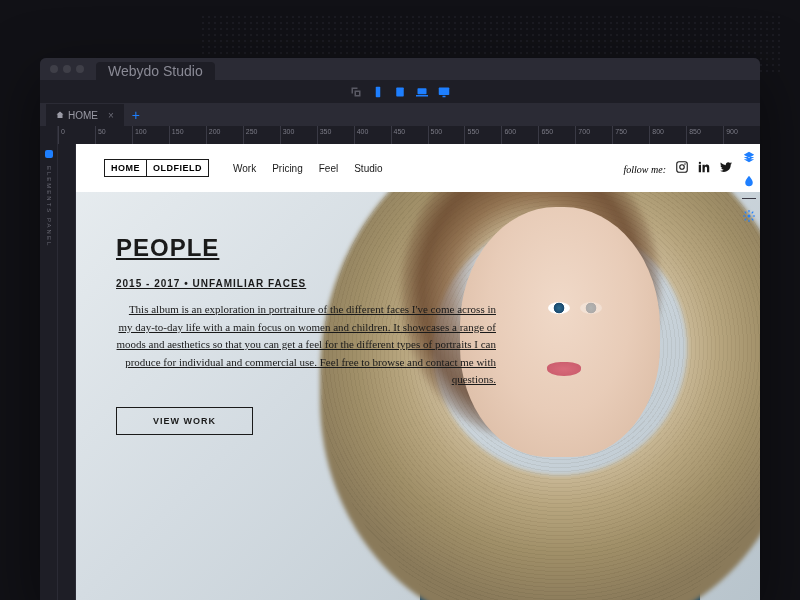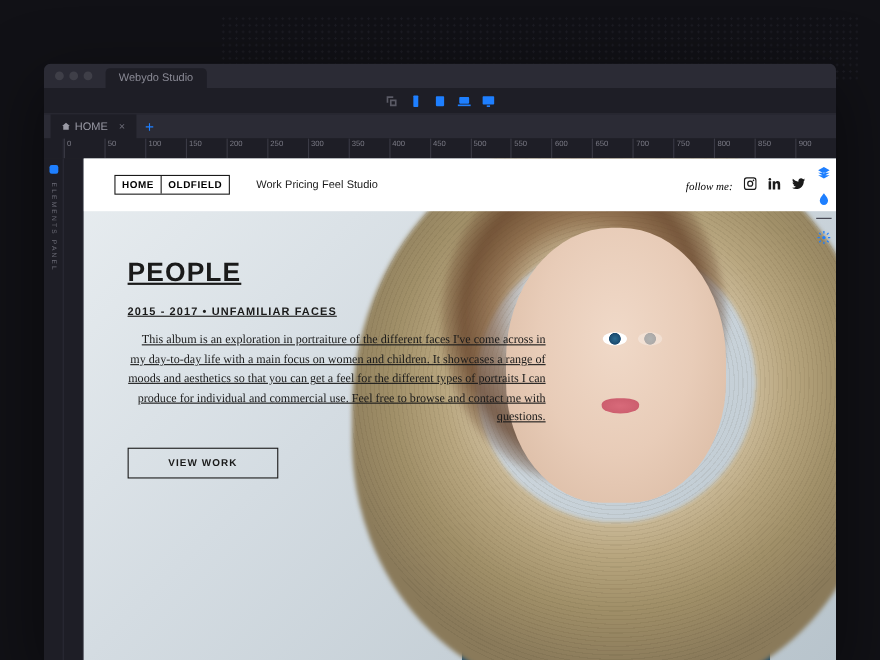--- a/index.html
+++ b/index.html
@@ -28,21 +28,21 @@
 .titlebar {
   height: 22px;
   background: #2b2b35;
   display: flex; align-items: center;
   padding-left: 10px;
 }
 .traffic-lights { display: flex; gap: 5px; }
 .traffic-lights span { width: 8px; height: 8px; border-radius: 50%; background: #3f3f48; display: block; }
 .tab {
   margin-left: 12px;
-  font-size: 10px; color: #8a8a95;
+  font-size: 14px; color: #8a8a95;
   background: #1e1e26;
   padding: 4px 12px;
   border-radius: 4px 4px 0 0;
   height: 18px; display: flex; align-items: center;
   align-self: flex-end;
 }
 .device-bar {
   height: 24px;
   background: #1e1e26;
   display: flex; justify-content: center; align-items: center; gap: 10px;
@@ -191,21 +191,21 @@
 }
 .logo {
   border: 1.5px solid #1a1a1a;
   display: flex;
   font-weight: 700;
   font-size: 9px;
   letter-spacing: 0.5px;
 }
 .logo span { padding: 3px 6px; }
 .logo span:first-child { border-right: 1.5px solid #1a1a1a; }
-.nav { display: flex; gap: 3px; margin-left: 24px; }
+.nav { display: flex; gap: 16px; margin-left: 24px; }
 .nav a { color: #1a1a1a; text-decoration: none; cursor: pointer; }
 .follow { margin-left: auto; display: flex; align-items: flex-end; gap: 10px; font-style: italic; font-family: Georgia, serif; }
 .social-icon svg { width: 12px; height: 12px; fill: #1a1a1a; }
 .hero-content {
   position: absolute;
   top: 90px; left: 40px;
   width: 380px;
   color: #1a1a1a;
   text-decoration: underline;
 }

